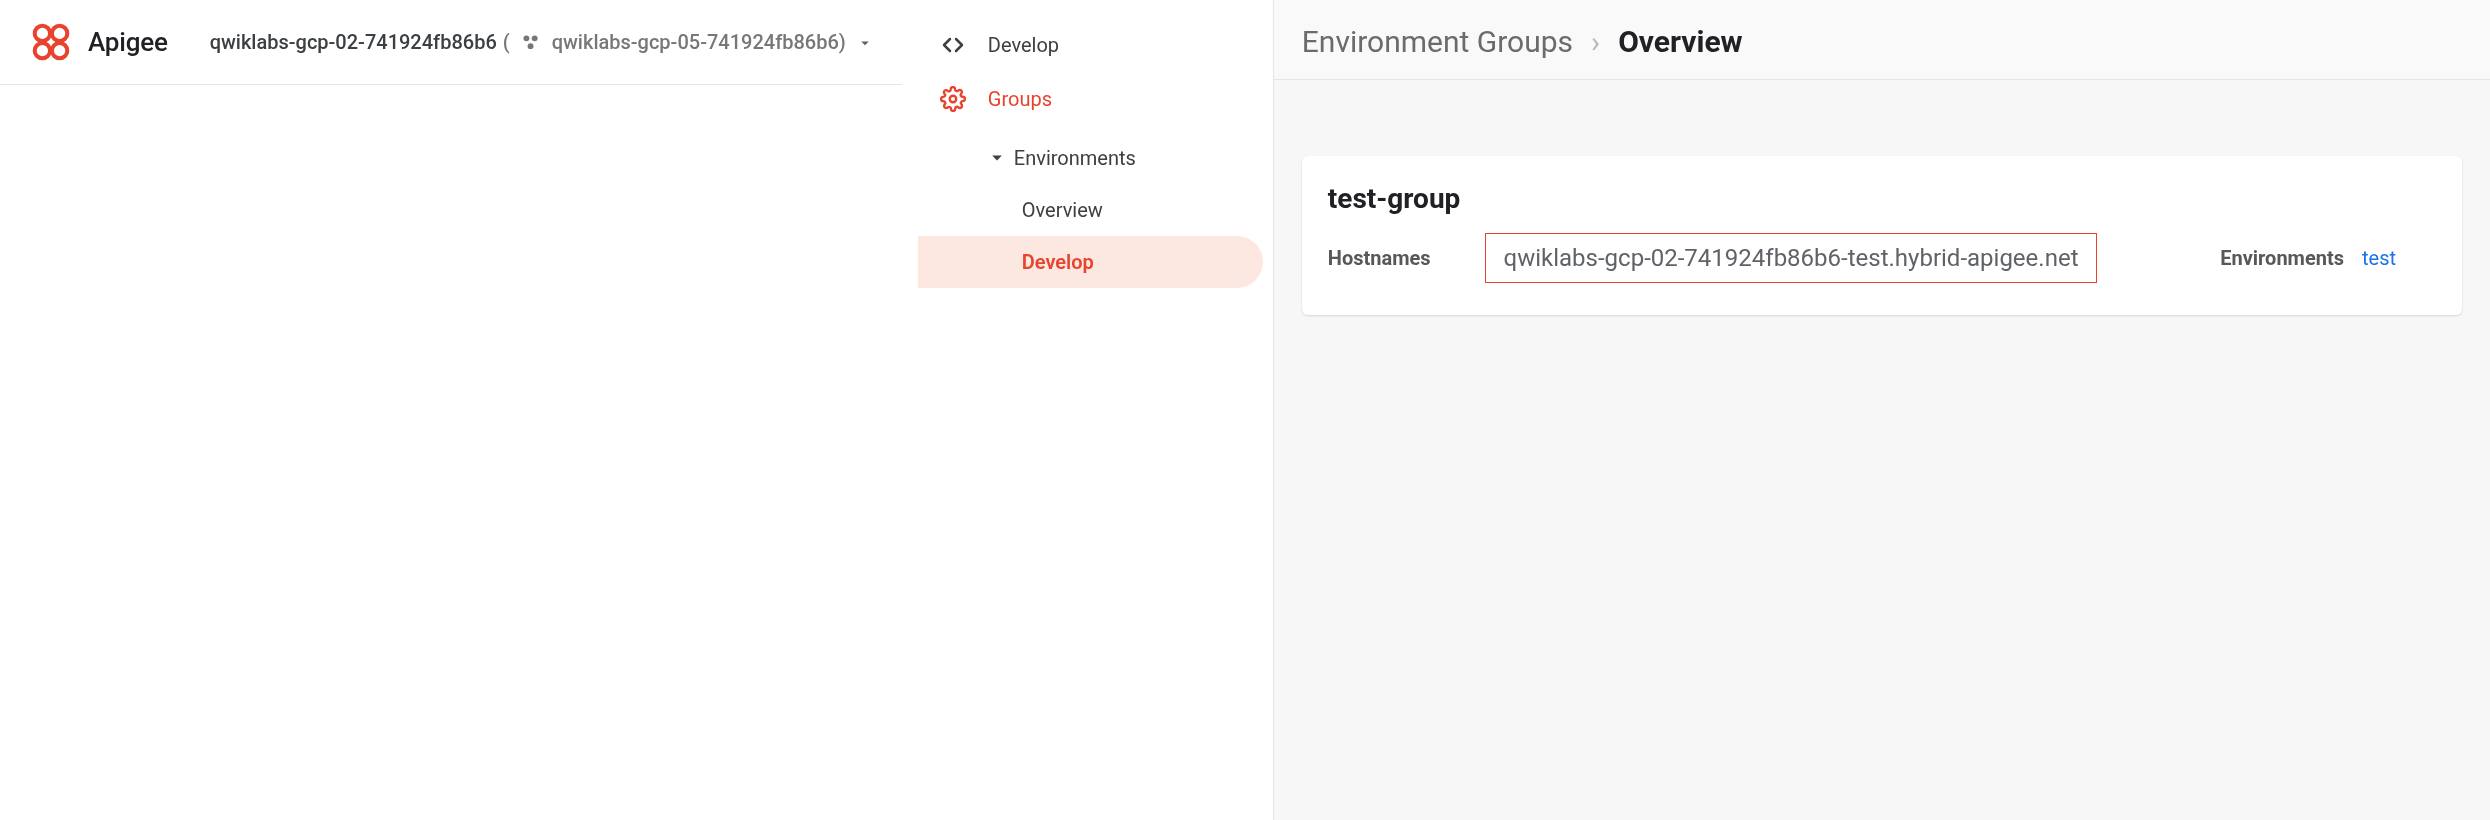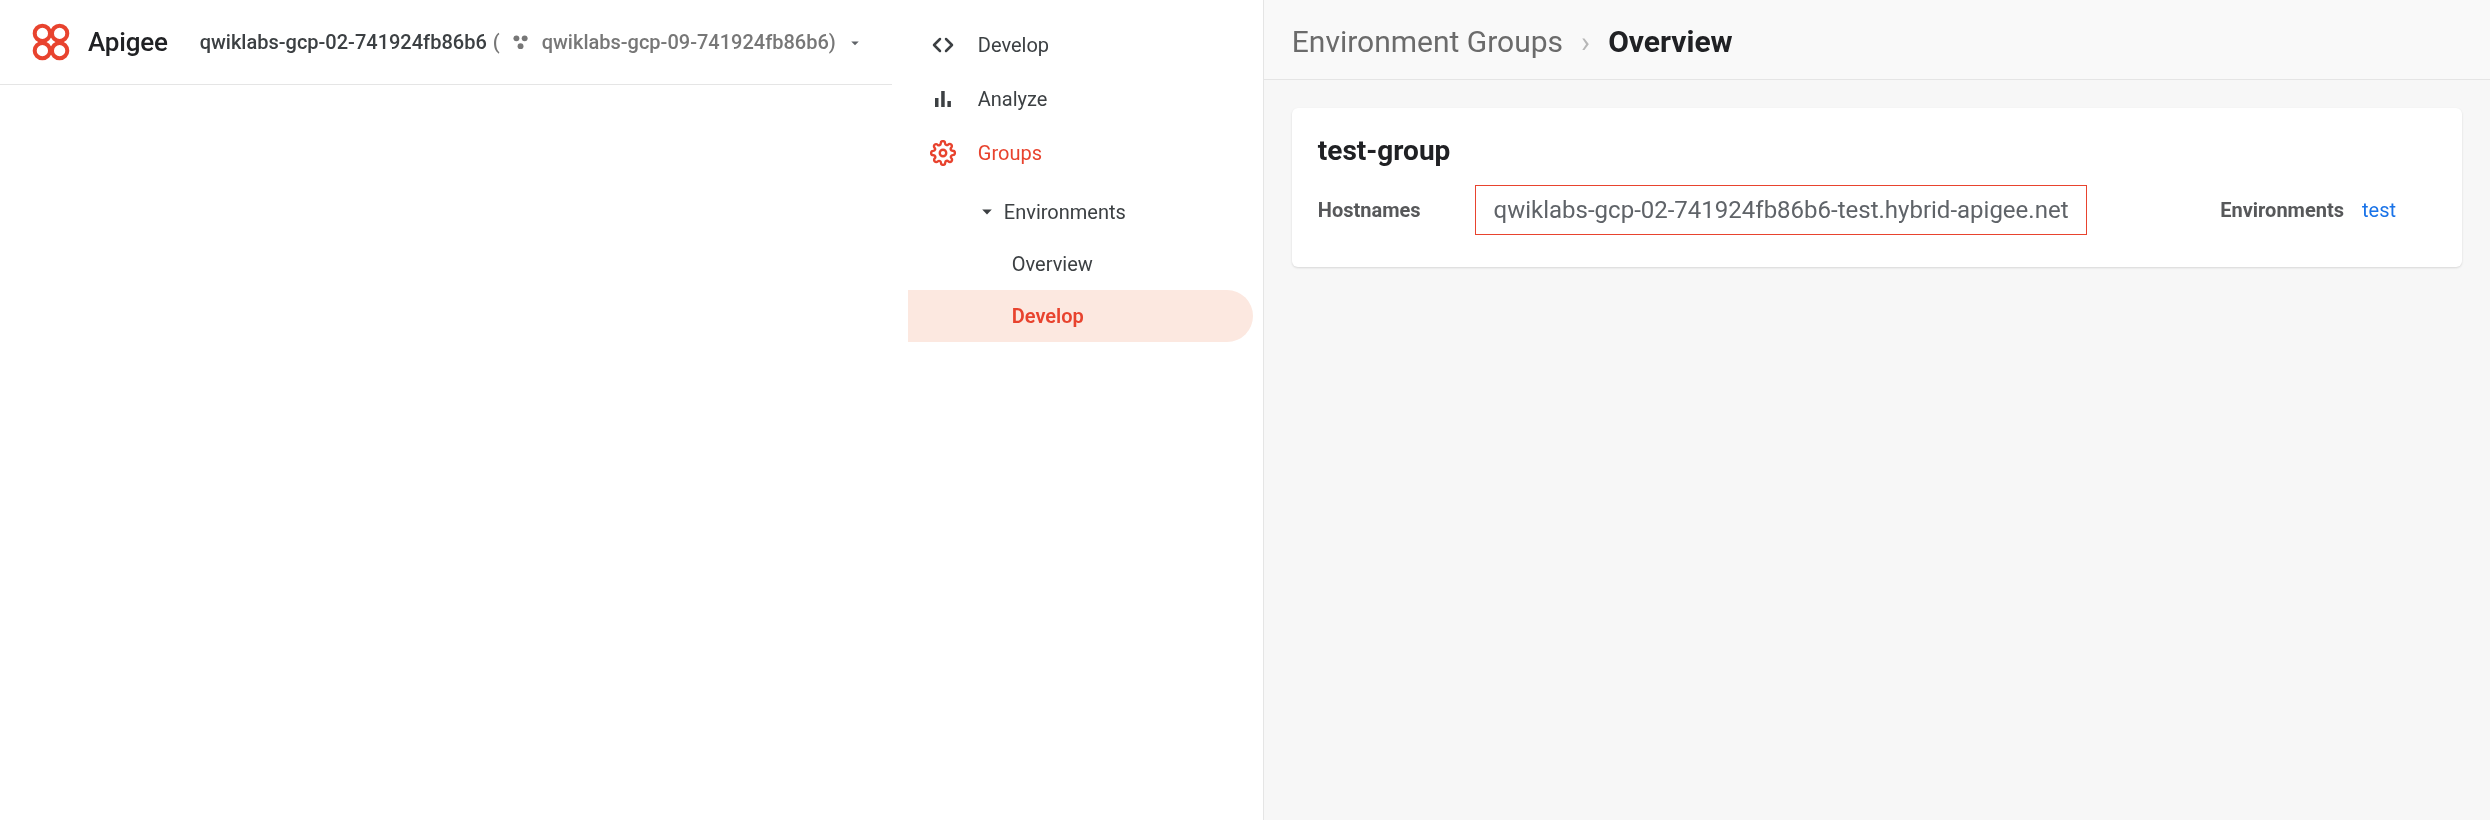--- a/index.html
+++ b/index.html
@@ -19,21 +19,21 @@
     height: 85px;
     padding: 0 28px;
     border-bottom: 1px solid #e5e5e5;
     gap: 14px;
   }
   .logo { display: flex; align-items: center; gap: 14px; }
   .logo-icon { width: 46px; height: 46px; color: #e8432e; }
   .logo-text { font-size: 26px; font-weight: 500; color: #202124; letter-spacing: -0.2px; }
   .project-selector {
     display: flex; align-items: center; gap: 6px;
-    margin-left: 18px;
+    margin-left: 28px;
     color: #5f6368;
     font-size: 20px;
     cursor: pointer;
   }
   .project-main { color: #3c4043; font-weight: 500; }
   .project-paren { color: #777; font-weight: 500; }
   .project-bullets-icon { width: 22px; height: 22px; margin: 0 4px; color: #777; }
   .chevron-down { width: 18px; height: 18px; color: #5f6368; margin-left: 4px; }
 
   
@@ -77,21 +77,21 @@
     border-radius: 0 28px 28px 0;
     margin-right: 10px;
   }
   .nav-subitem.selected {
     background: #fce8e0;
     color: #e8432e;
     font-weight: 600;
   }
 
   
-  .main { flex: 1; background: #f7f7f7; display: flex; flex-direction: column; min-width: 0; }
+  .main { flex: 1; background: #f7f7f7; display: flex; flex-direction: column; min-width: 0; gap: 48px; }
 
   .breadcrumb-bar {
     display: flex; align-items: center; gap: 18px;
     padding: 24px 28px 20px;
     border-bottom: 1px solid #e5e5e5;
     background: #f9f9f9;
   }
   .breadcrumb-item { font-size: 30px; color: #6b6b6b; font-weight: 400; }
   .breadcrumb-sep { font-size: 30px; color: #b7b7b7; }
   .breadcrumb-current { font-size: 30px; color: #202124; font-weight: 700; }
@@ -142,21 +142,21 @@
     <div class="project-selector">
       <span class="project-main">qwiklabs-gcp-02-741924fb86b6</span>
       <span class="project-paren">(</span>
       <span class="project-bullets-icon">
         <svg viewBox="0 0 24 24" width="22" height="22">
           <circle cx="7" cy="8" r="3.2" fill="#777"></circle>
           <circle cx="16" cy="8" r="3.2" fill="#777"></circle>
           <circle cx="11.5" cy="16.5" r="3.2" fill="#777"></circle>
         </svg>
       </span>
-      <span class="project-paren">qwiklabs-gcp-09-741924fb86b6)</span>
+      <span class="project-paren">qwiklabs-gcp-05-741924fb86b6)</span>
       <span class="chevron-down">
         <svg viewBox="0 0 24 24" width="18" height="18">
             <path d="M7 10l5 5 5-5" fill="#5f6368"></path>
           </svg>
       </span>
     </div>
   </div>
 
   <div class="body">
 
@@ -167,30 +167,20 @@
           <span class="nav-icon">
             <svg viewBox="0 0 24 24" width="24" height="24" fill="none" stroke="currentColor" stroke-width="2.5" stroke-linecap="round" stroke-linejoin="round">
               <polyline points="9 6 3 12 9 18"></polyline>
               <polyline points="15 6 21 12 15 18"></polyline>
             </svg>
           </span>
           <span>Develop</span>
         </div>
 
 
-        <div class="nav-item">
-          <span class="nav-icon">
-            <svg viewBox="0 0 24 24" width="24" height="24" fill="currentColor">
-              <rect x="4" y="11" width="3.5" height="9"></rect>
-              <rect x="10.2" y="4" width="3.5" height="16"></rect>
-              <rect x="16.4" y="14" width="3.5" height="6"></rect>
-            </svg>
-          </span>
-          <span>Analyze</span>
-        </div>
 
         <div class="nav-item active">
           <span class="nav-icon">
             <svg viewBox="0 0 24 24" width="26" height="26" fill="none" stroke="currentColor" stroke-width="2.2">
               <circle cx="12" cy="12" r="3"></circle>
               <path d="M19.4 15a1.65 1.65 0 0 0 .33 1.82l.06.06a2 2 0 1 1-2.83 2.83l-.06-.06a1.65 1.65 0 0 0-1.82-.33 1.65 1.65 0 0 0-1 1.51V21a2 2 0 0 1-4 0v-.09a1.65 1.65 0 0 0-1-1.51 1.65 1.65 0 0 0-1.82.33l-.06.06a2 2 0 1 1-2.83-2.83l.06-.06a1.65 1.65 0 0 0 .33-1.82 1.65 1.65 0 0 0-1.51-1H3a2 2 0 0 1 0-4h.09a1.65 1.65 0 0 0 1.51-1 1.65 1.65 0 0 0-.33-1.82l-.06-.06a2 2 0 1 1 2.83-2.83l.06.06a1.65 1.65 0 0 0 1.82.33h0a1.65 1.65 0 0 0 1-1.51V3a2 2 0 0 1 4 0v.09a1.65 1.65 0 0 0 1 1.51h0a1.65 1.65 0 0 0 1.82-.33l.06-.06a2 2 0 1 1 2.83 2.83l-.06.06a1.65 1.65 0 0 0-.33 1.82v0a1.65 1.65 0 0 0 1.51 1H21a2 2 0 0 1 0 4h-.09a1.65 1.65 0 0 0-1.51 1z"></path>
             </svg>
           </span>
           <span>Groups</span>
         </div>

